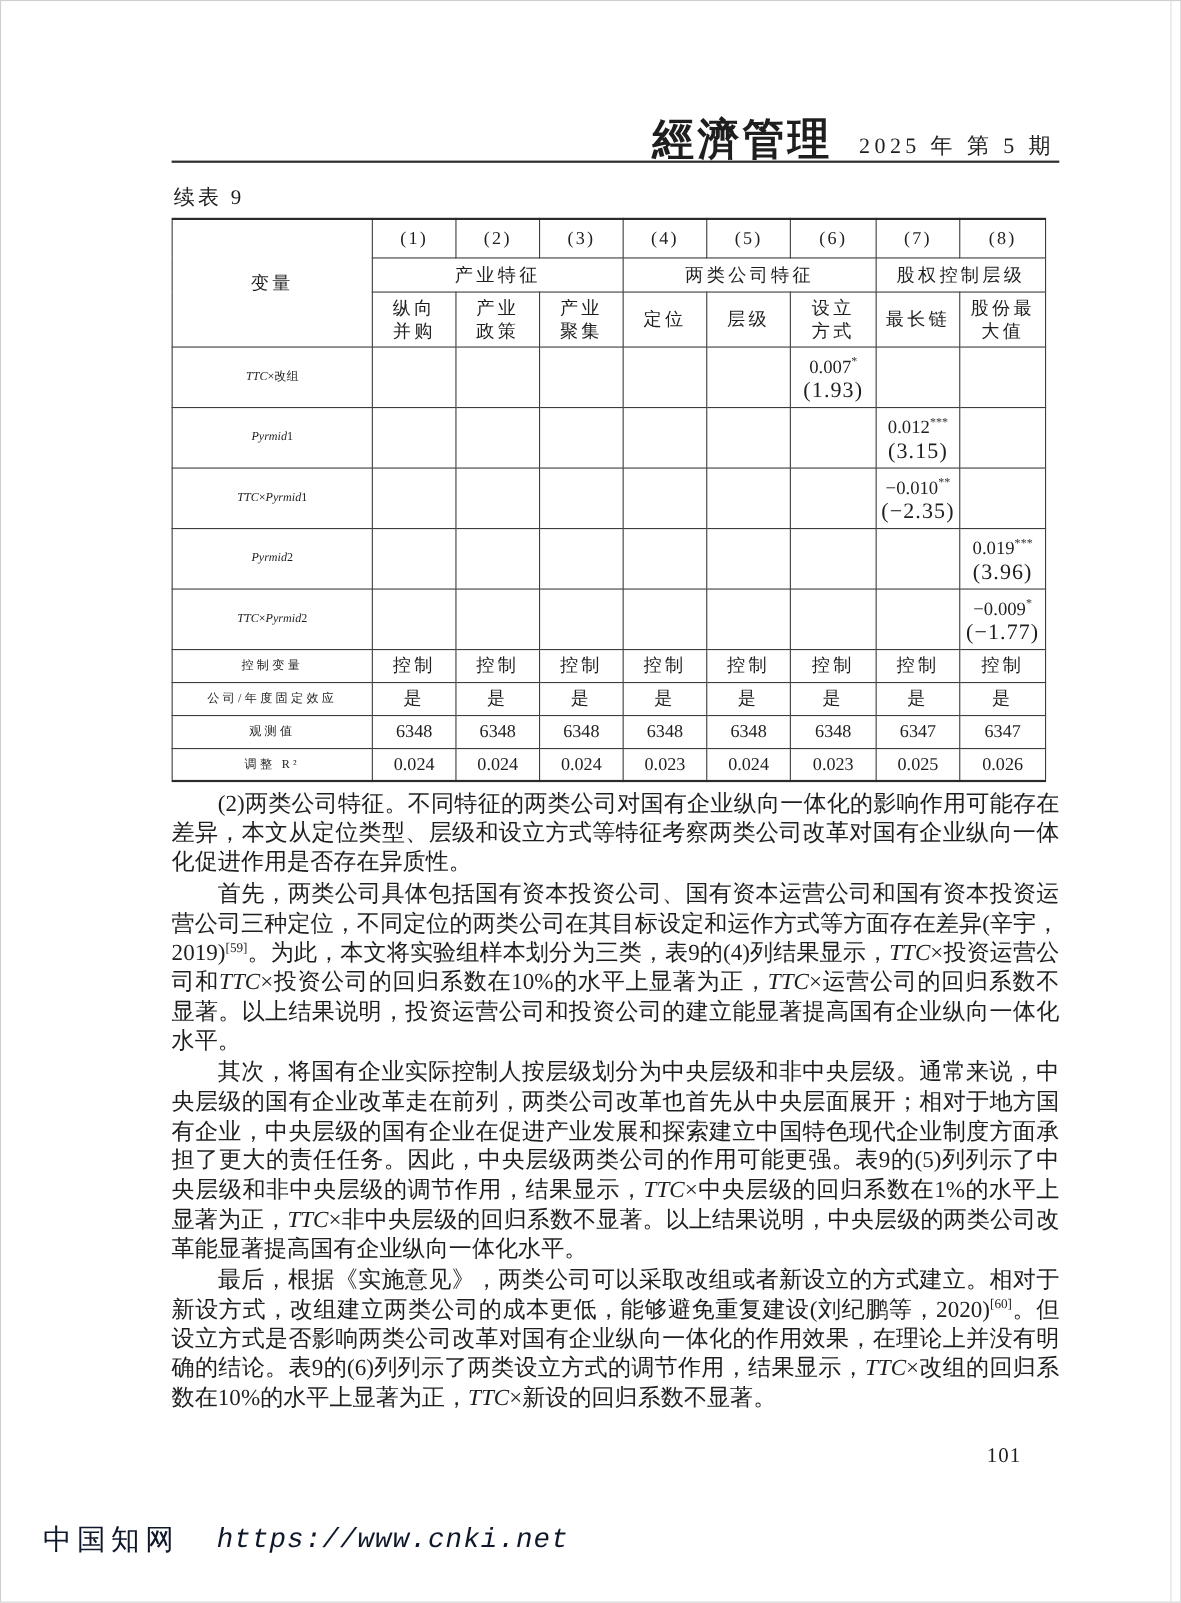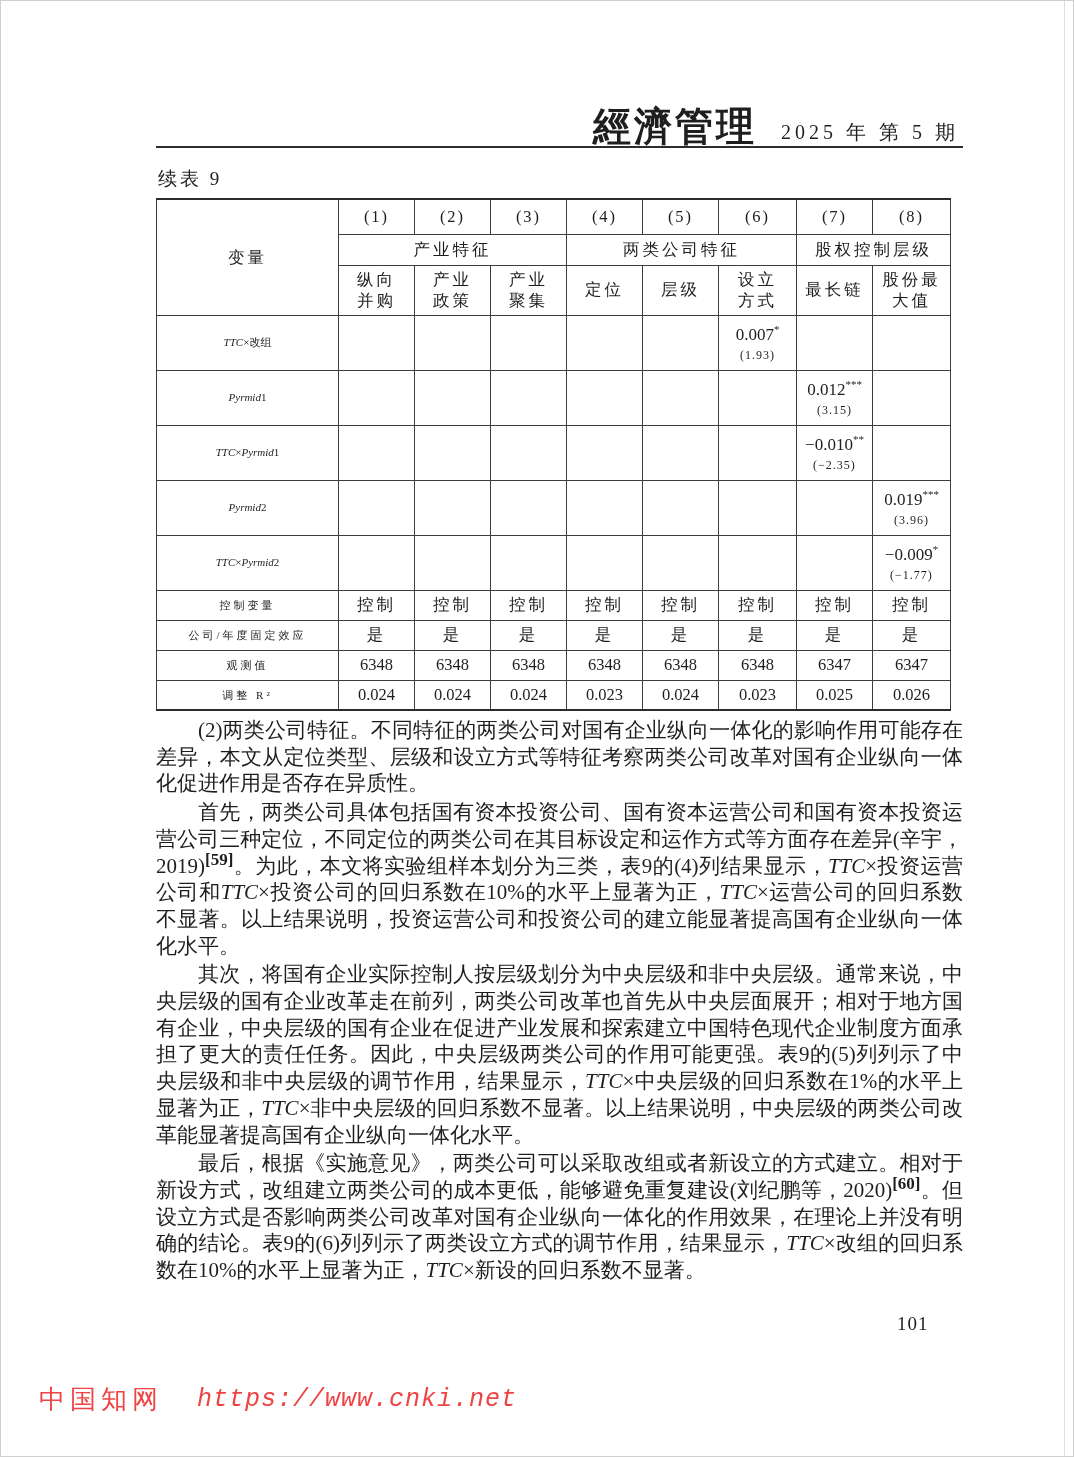--- a/index.html
+++ b/index.html
@@ -32,36 +32,36 @@
   .prewrap{white-space:pre-line;}
   tr.hr1{height:35px;}
   tr.hr2{height:31px;margin-left:40px;}
   tr.hr3{height:50px;margin-top:41px;}
   tr.coef-row{height:55px;}
   tr.sum-row{height:30px;}
   .rowlabel{font-size:11px;}
   .rowlabel i{font-style:italic;}
   .coef-line{font-size:17px;line-height:19px;}
   .coef-line sup{font-size:11px;vertical-align:super;}
-  .tstat{font-size:12px;line-height:19px;margin-top:3px;letter-spacing:1px;}
+  .tstat{font-size:20px;line-height:19px;margin-top:3px;letter-spacing:1px;}
   .colnum{letter-spacing:2px;}
 
   
   .body-text{
     position:absolute;left:155px;top:714px;width:807px;
     font-size:21px;line-height:26.7px;text-align:justify;
   }
   .body-text p{margin:2px 0 2px 0;text-indent:2em;}
   .body-text i{font-style:italic;}
-  .body-text sup{font-size:17px;vertical-align:super;line-height:0;font-weight:bold;}
+  .body-text sup{font-size:12px;vertical-align:super;line-height:0;}
 
   .page-number{position:absolute;left:896px;top:1312px;font-size:19px;letter-spacing:1px;}
 
   
-  .watermark{position:absolute;left:38px;top:1381px;display:flex;align-items:center;gap:34px;color:#ef4444;}
+  .watermark{position:absolute;left:38px;top:1381px;display:flex;align-items:center;gap:34px;color:#0f172a;}
   .wm-name{font-size:26px;letter-spacing:5px;}
   .wm-url{font-size:25px;font-family:"Liberation Mono","DejaVu Sans Mono",monospace;letter-spacing:1px;font-style:italic;}
 </style>
 </head>
 <body>
 
 <div class="page">
 
   <div class="masthead">
     <span class="journal-name">經濟管理</span>

